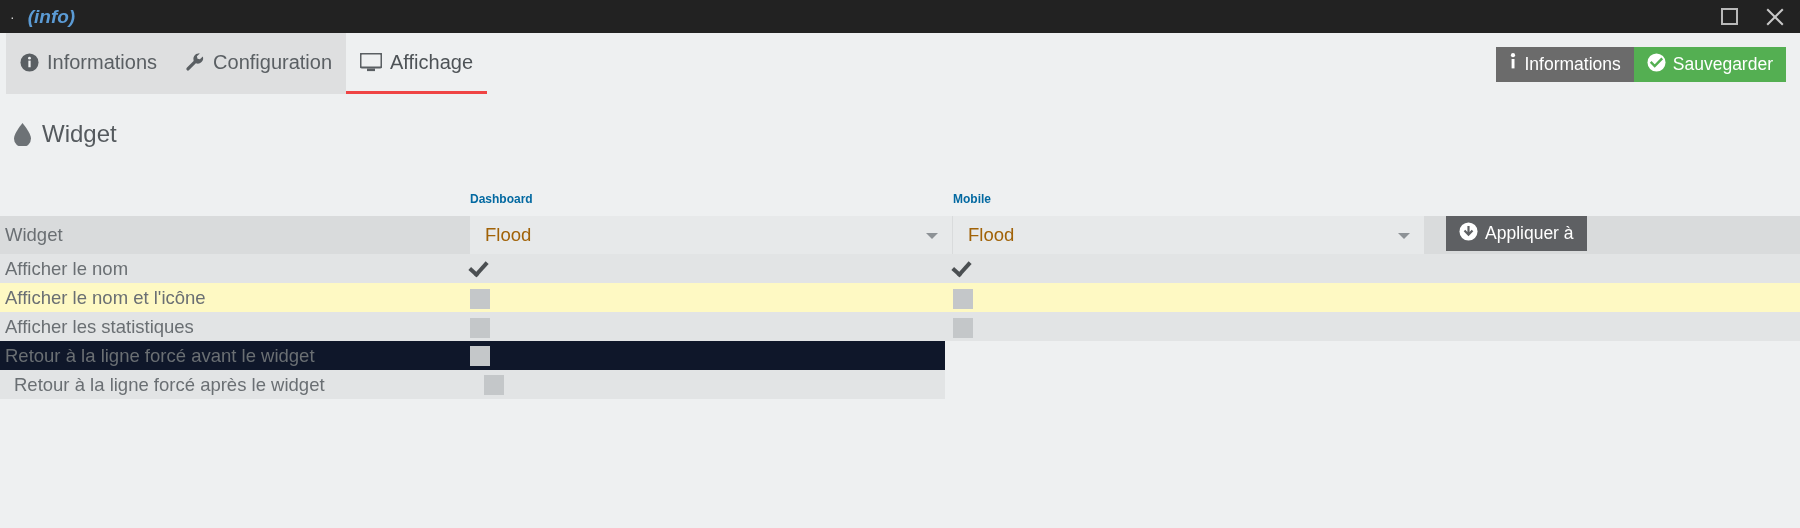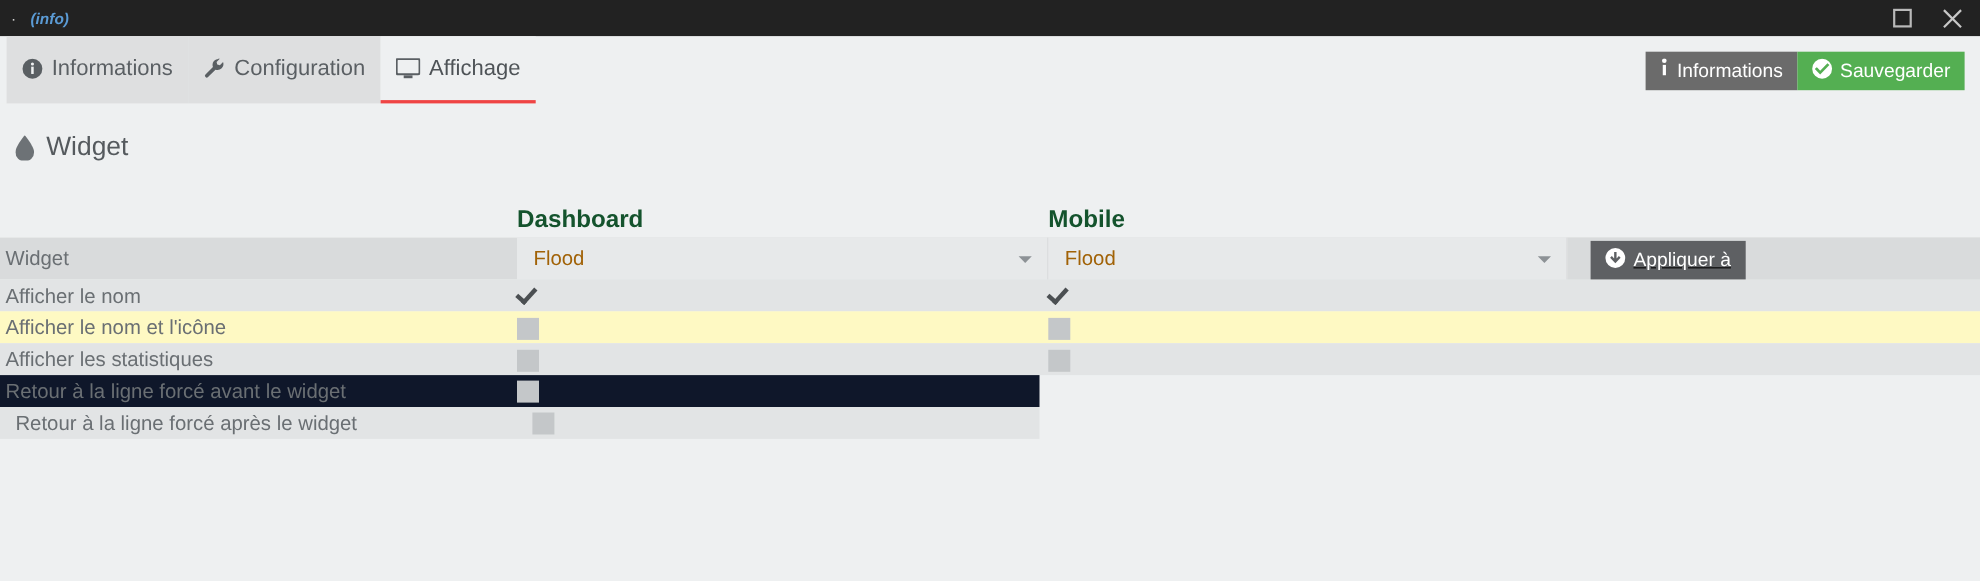--- a/index.html
+++ b/index.html
@@ -27,21 +27,21 @@
   }
   .title-text {
     color: #f2f2f2;
     font-size: 19.5px;
     font-weight: bold;
     letter-spacing: -0.1px;
     white-space: nowrap;
   }
   .title-info {
     color: #5b9bd5;
-    font-size: 14px;
+    font-size: 19px;
     font-style: italic;
     font-weight: bold;
     margin-left: 9px;
   }
   .win-controls {
     position: absolute;
     right: 14px; top: 0; bottom: 0;
     display: flex; align-items: center; gap: 26px;
   }
   .win-btn { cursor: default; line-height: 0; }
@@ -141,21 +141,21 @@
   }
   .trow.head { height: 34px; background: transparent; }
   .trow.r-dark  { background: #e2e4e5; }
   .trow.r-light { background: #fef9c3; }
 
   .c-label { width: 470px; flex: 0 0 470px; padding-left: 5px; }
   .c-dash  { width: 483px; flex: 0 0 483px; }
   .c-mob   { width: 472px; flex: 0 0 472px; }
 
   .trow.head .c-dash, .trow.head .c-mob {
-    font-weight: bold; color: #14532d; font-size: 22px;
+    font-weight: bold; color: #0369a1; font-size: 12px;
   }
 
   
   .wrow {
     display: flex; align-items: stretch;
     height: 38px;
     background: #d9dbdc;
     font-size: 18.5px;
   }
   .wrow .c-label {
@@ -176,25 +176,24 @@
   .sel-caret {
     position: absolute;
     right: 14px; top: 50%;
     margin-top: -2px;
     width: 0; height: 0;
     border-left: 6px solid transparent;
     border-right: 6px solid transparent;
     border-top: 6px solid #8d9296;
   }
   .apply-wrap {
-    display: flex; align-items: flex-end;
+    display: flex; align-items: flex-start;
     padding-left: 21px;
     background: #d9dbdc;
     flex: 1 1 auto;
-    text-decoration: underline;
   }
 
   
   .cb {
     display: inline-block;
     width: 20px; height: 20px;
     background: #c4c7c9;
     cursor: pointer;
     vertical-align: middle;
   }

